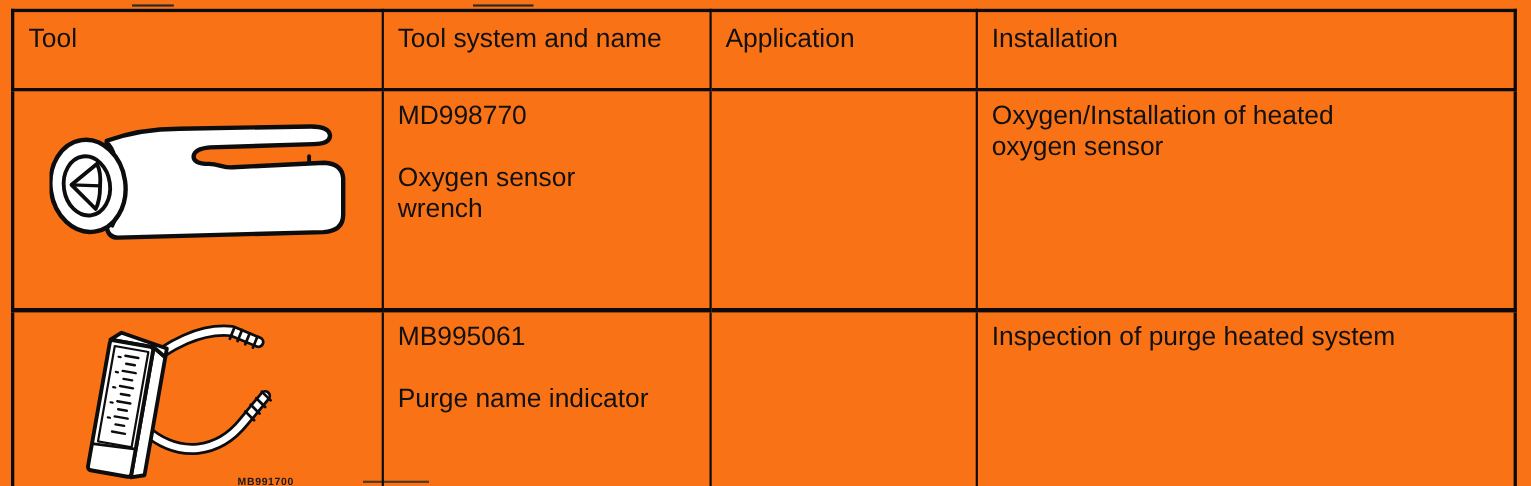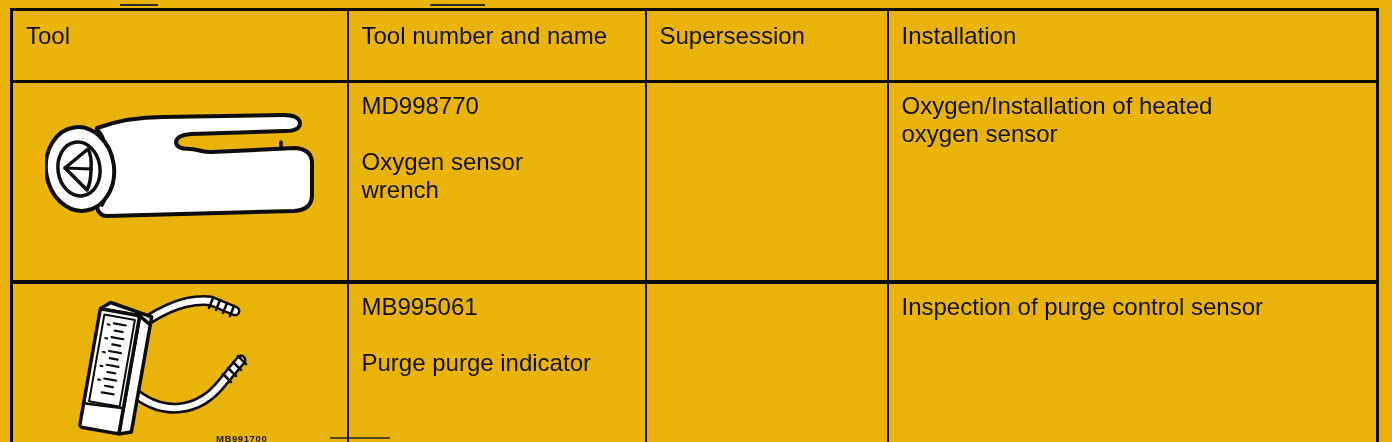--- a/index.html
+++ b/index.html
@@ -5,21 +5,21 @@
   html, body {
     margin: 0;
     padding: 0;
     background: #ffffff;
     font-family: "Liberation Sans", sans-serif;
   }
   .page {
     position: relative;
     width: 1392px;
     height: 442px;
-    background: #eab308;
+    background: #f97316;
     overflow: hidden;
   }
   table.tool-table {
     position: absolute;
     left: 10px;
     top: 8px;
     width: 1366px;
     height: 426px;
     border-collapse: collapse;
     table-layout: fixed;
@@ -95,22 +95,22 @@
   <table class="tool-table">
     <colgroup>
       <col style="width:336px">
       <col style="width:298px">
       <col style="width:242px">
       <col style="width:490px">
     </colgroup>
     <thead>
       <tr>
         <th>Tool</th>
-        <th>Tool number and name</th>
-        <th>Supersession</th>
+        <th>Tool system and name</th>
+        <th>Application</th>
         <th>Installation</th>
       </tr>
     </thead>
     <tbody>
 
       <tr class="row-1">
         <td class="tool-cell">
           <svg class="illustration illu-wrench" width="292" height="114" viewBox="0 0 292 114" stroke-linecap="round" stroke-linejoin="round">
 
             <path d="M 52 17
@@ -188,24 +188,24 @@
                        M 40 90 L 52 90 M 42 97 L 50 97 M 40 104 L 52 104" stroke="#0d0d0d" stroke-width="2.2"></path>
 
               <path d="M 34 36 L 36 36 M 34 50 L 36 50 M 34 64 L 36 64 M 34 78 L 36 78 M 34 92 L 36 92" stroke="#0d0d0d" stroke-width="2"></path>
             </g>
           </svg>
           <span class="fig-code">MB991700</span>
         </td>
         <td>
           <span class="cell-text">MB995061
 
-Purge purge indicator</span>
+Purge name indicator</span>
         </td>
         <td>
           <span class="cell-text"></span>
         </td>
         <td>
-          <span class="cell-text">Inspection of purge control sensor</span>
+          <span class="cell-text">Inspection of purge heated system</span>
         </td>
       </tr>
     </tbody>
   </table>
 </div>
 
 </body></html>

